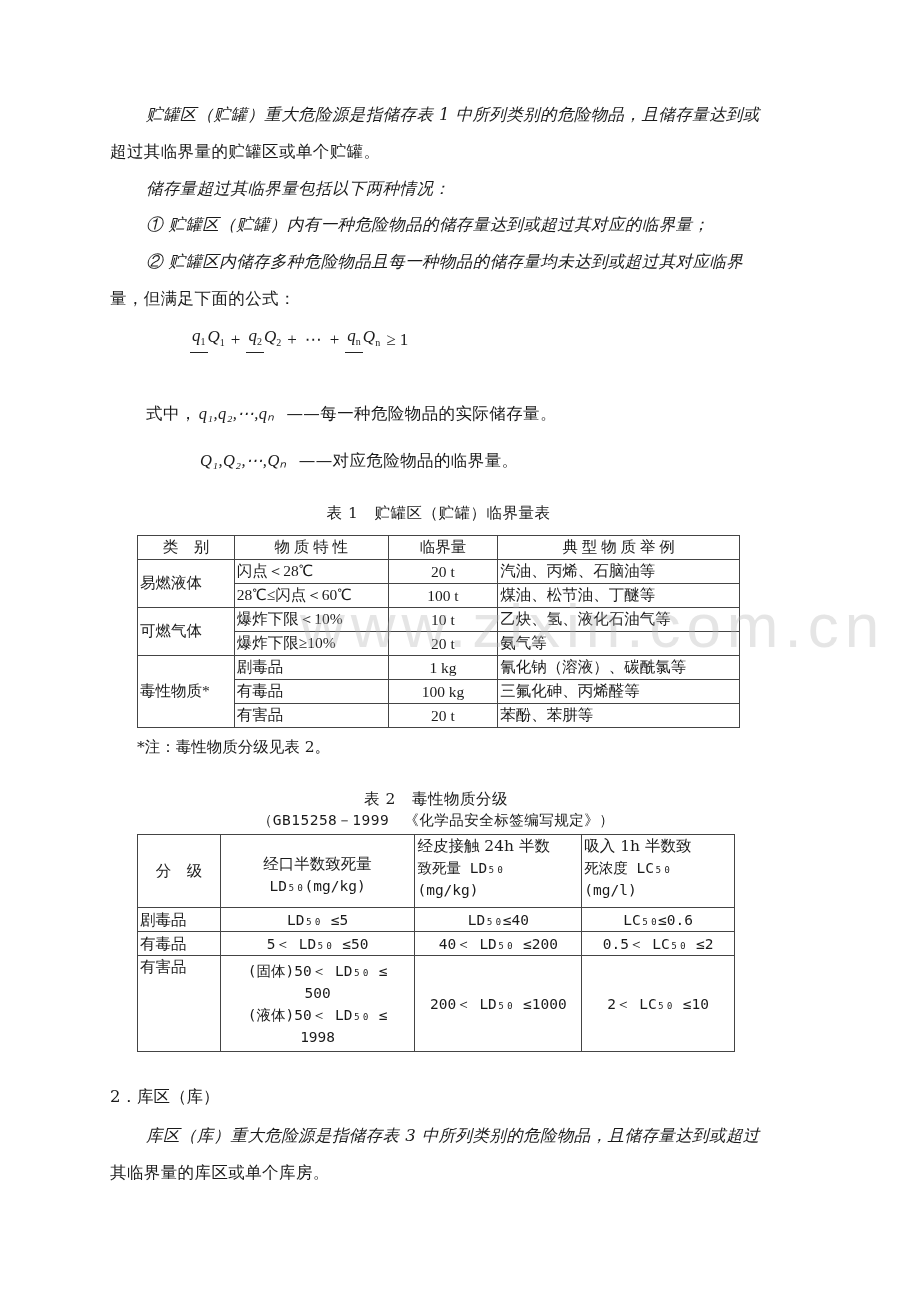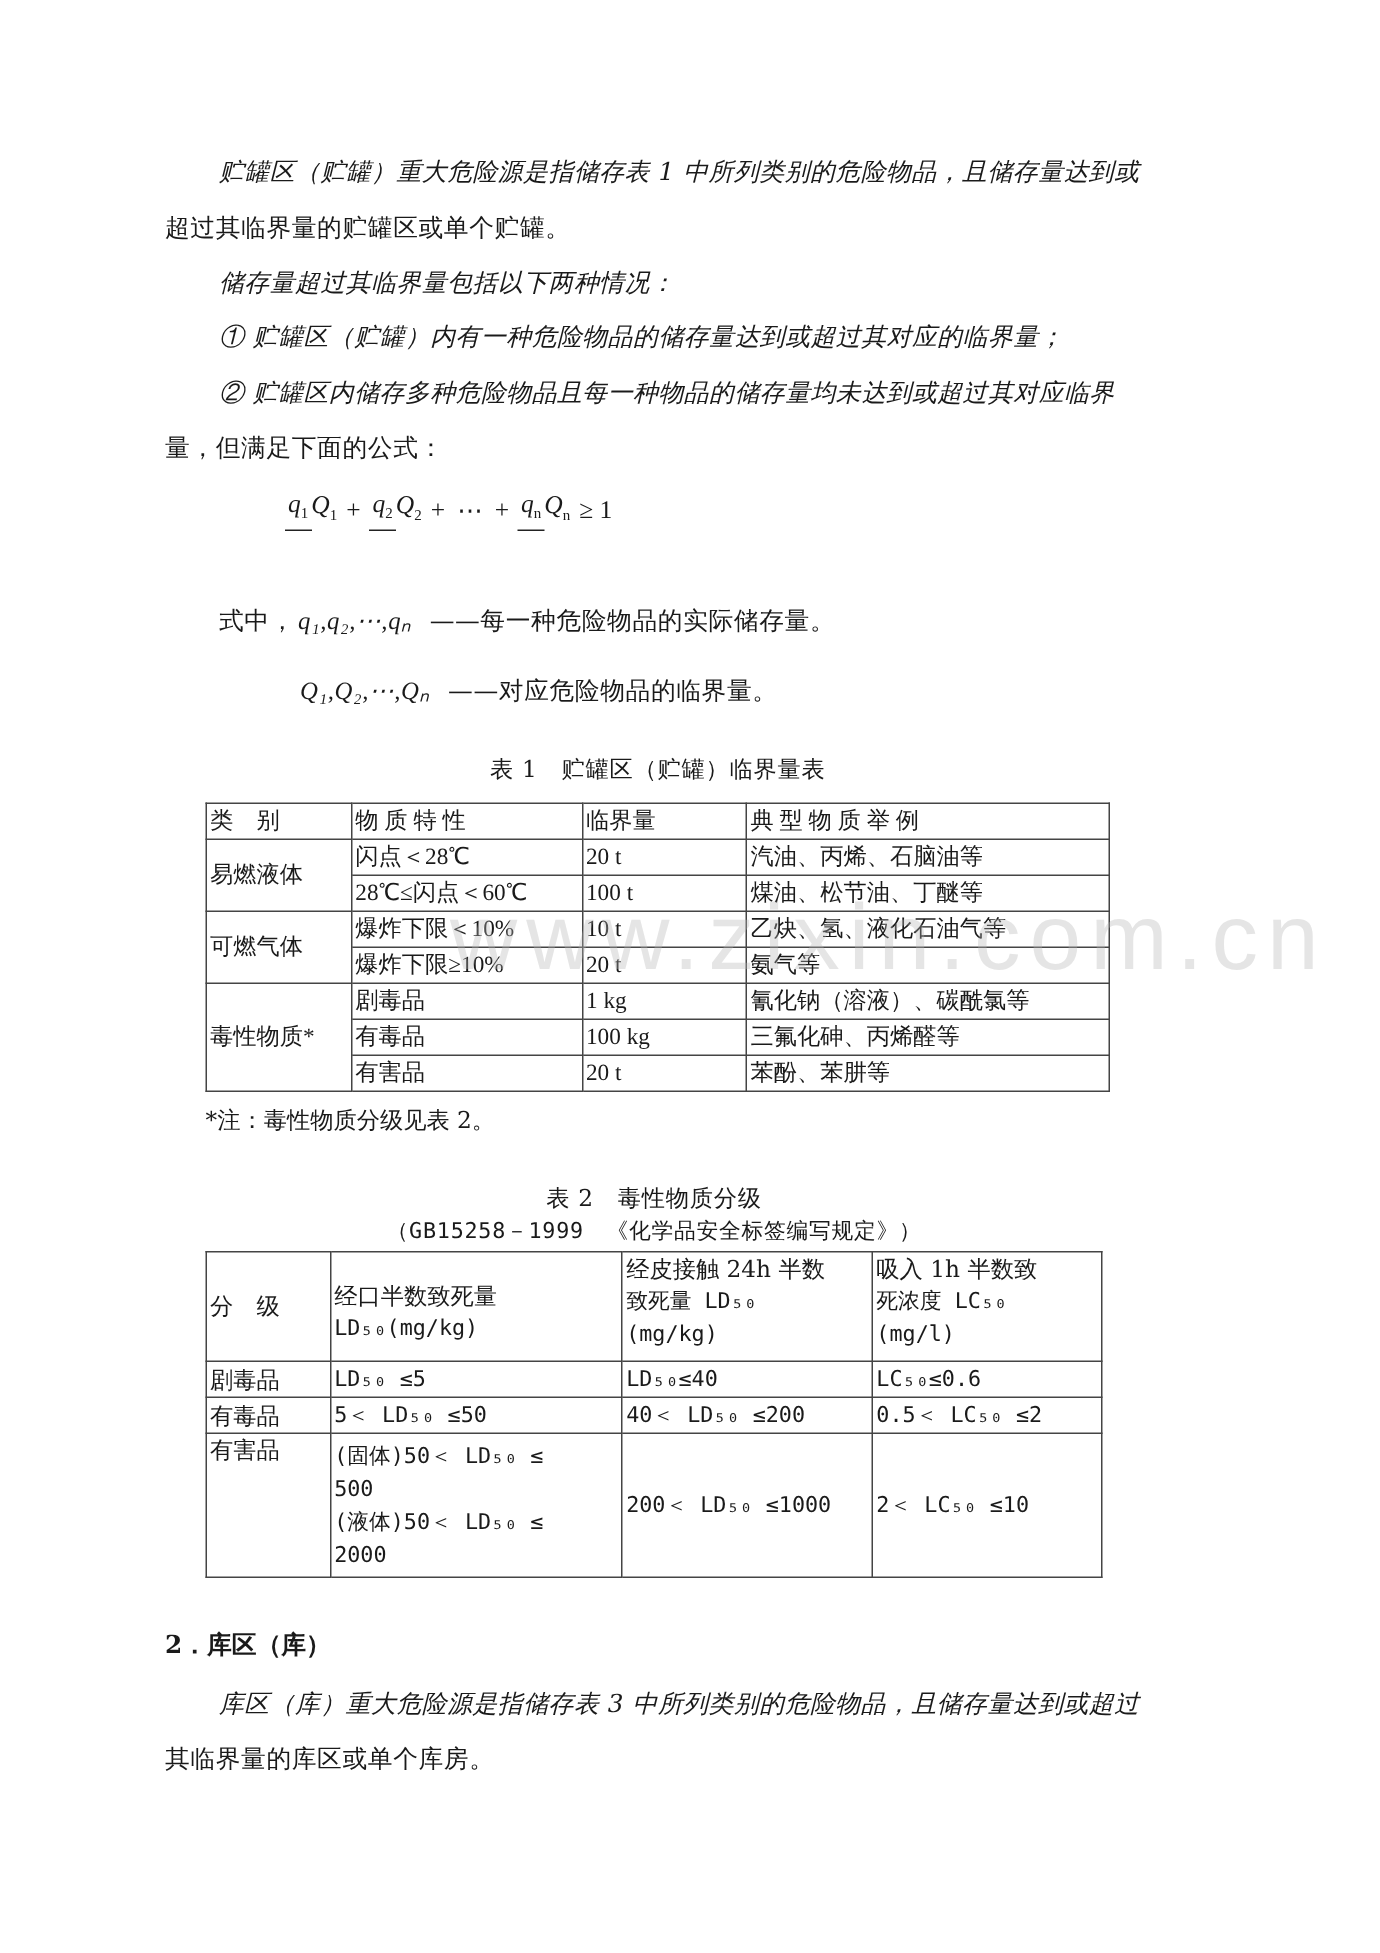--- a/index.html
+++ b/index.html
@@ -9,28 +9,28 @@
   .ind { text-indent:36px;font-style:italic; }
   .formula { position:absolute; left:188px; top:326px; font-family:"Liberation Serif",serif; font-style:italic; font-size:17px; display:flex; align-items:center; }
   .frac { display:inline-flex; flex-direction:row; align-items:center; margin:0 2px; }
   .frac .num { border-bottom:1px solid #222; padding:0 2px; line-height:20px; }
   .frac .den { line-height:20px; }
   .op { font-style:normal; margin:0 4px; }
   sub { font-size:10px; font-style:normal; }
   .cap { position:absolute; font-size:15.5px; text-align:center; letter-spacing:0.5px; }
   table { position:absolute; border-collapse:collapse; font-size:15.5px; }
   td { border:1.3px solid #444; padding:0 2px; height:23px; white-space:nowrap; }
-  .c { }
+  .c { text-align:center; }
   .t1 { left:137px; top:535px; width:603px; font-family:"Liberation Serif",serif; }
   .t2 { left:137px; top:834px; width:598px; font-family:"DejaVu Sans Mono","Liberation Mono",monospace; font-size:14.5px; }
   .t2 td { vertical-align:middle; line-height:22px; }
   .t2 .cn { font-family:"DejaVu Serif",serif; font-size:15.5px; }
   .watermark { position:absolute; left:300px; top:590px; font-family:"Liberation Sans",sans-serif; font-size:62px; color:rgba(180,180,180,0.35); letter-spacing:6px; pointer-events:none; }
   .note { position:absolute; left:137px; top:737px; font-size:15.5px; }
-  .h2 { position:absolute; left:110px; top:1086px; font-size:16.5px; font-weight:bold; }
+  .h2 { position:absolute; left:110px; top:1086px; font-size:16.5px; font-weight:normal; }
 </style>
 </head>
 <body>
 
 <div class="p ind" style="top:96px">贮罐区（贮罐）重大危险源是指储存表 1 中所列类别的危险物品，且储存量达到或</div>
 <div class="p" style="top:133px">超过其临界量的贮罐区或单个贮罐。</div>
 <div class="p ind" style="top:170px">储存量超过其临界量包括以下两种情况：</div>
 <div class="p ind" style="top:206px">① 贮罐区（贮罐）内有一种危险物品的储存量达到或超过其对应的临界量；</div>
 <div class="p ind" style="top:243px">② 贮罐区内储存多种危险物品且每一种物品的储存量均未达到或超过其对应临界</div>
 <div class="p" style="top:280px">量，但满足下面的公式：</div>
@@ -162,21 +162,21 @@
     <td class="c">5＜ LD₅₀ ≤50</td>
     <td class="c">40＜ LD₅₀ ≤200</td>
     <td class="c">0.5＜ LC₅₀ ≤2</td>
   </tr>
   <tr style="height:96px">
     <td class="cn" style="vertical-align:top">有害品</td>
     <td class="c">
       <div>(固体)50＜ LD₅₀ ≤</div>
       <div>500</div>
       <div>(液体)50＜ LD₅₀ ≤</div>
-      <div>2000</div>
+      <div>1998</div>
     </td>
     <td class="c">200＜ LD₅₀ ≤1000</td>
     <td class="c">2＜ LC₅₀ ≤10</td>
   </tr>
 </tbody>
   </table>
 
 <div class="h2">2．库区（库）</div>
 <div class="p ind" style="top:1117px">库区（库）重大危险源是指储存表 3 中所列类别的危险物品，且储存量达到或超过</div>
 <div class="p" style="top:1154px">其临界量的库区或单个库房。</div>

